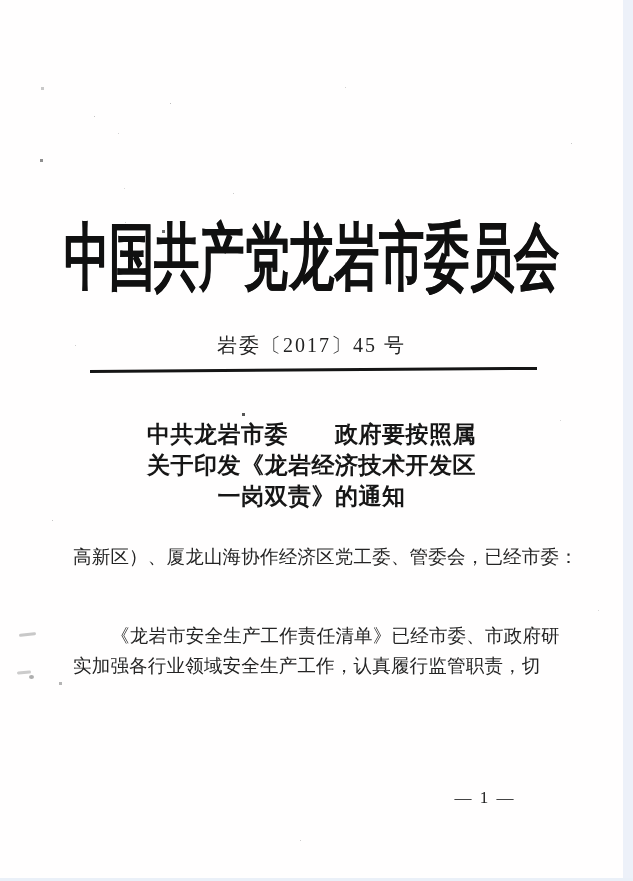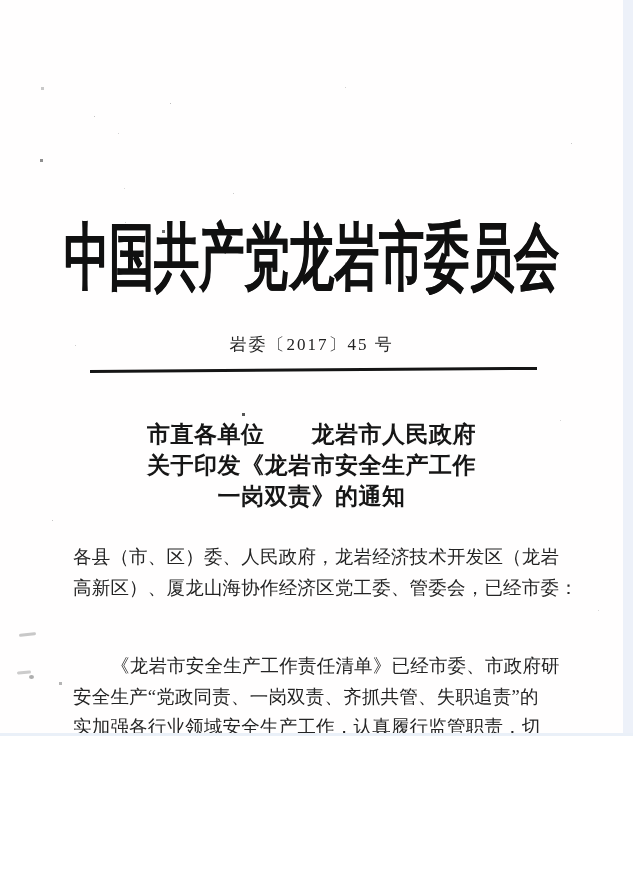--- a/index.html
+++ b/index.html
@@ -3,21 +3,21 @@
 <meta charset="utf-8">
 <style>
   html, body {
     margin: 0;
     padding: 0;
     background: #ffffff;
   }
   .page {
     position: relative;
     width: 633px;
-    height: 736px;
+    height: 881px;
     background: #fffefe;
     overflow: hidden;
     font-family: "Liberation Serif", "DejaVu Serif", serif;
     color: #1c1c1c;
   }
   
   .edge-right {
     position: absolute;
     right: 0; top: 0;
     width: 10px; height: 881px;
@@ -41,21 +41,21 @@
     color: #101010;
     transform: scaleY(1.62);
     transform-origin: center center;
     white-space: nowrap;
     text-shadow: 0.6px 0 0 #101010;
   }
   .doc-number {
     position: absolute;
     top: 334px; left: 0; right: 10px;
     text-align: center;
-    font-size: 17px;
+    font-size: 20px;
     line-height: 22px;
     letter-spacing: 2px;
     color: #222;
     white-space: nowrap;
   }
   .separator {
     position: absolute;
     top: 370px; left: 90px;
     width: 447px; height: 2.5px;
     background: #151515;
@@ -135,30 +135,28 @@
 
   <div class="noise"></div>
 
   <div class="header-org">中国共产党龙岩市委员会</div>
 
   <div class="doc-number">岩委〔2017〕45 号</div>
 
   <div class="separator"></div>
 
   <div class="title">
-    <div class="t-line">市直各单位　　龙岩市人民政府</div>
-    <div class="t-line">关于印发《龙岩市安全生产工作</div>
+    <div class="t-line">中共龙岩市委　　政府要按照属</div>
+    <div class="t-line">关于印发《龙岩经济技术开发区</div>
     <div class="t-line">一岗双责》的通知</div>
   </div>
 
   <div class="body-text">
-    <div class="b-line">各县（市、区）委、人民政府，龙岩经济技术开发区（龙岩</div>
     <div class="b-line">高新区）、厦龙山海协作经济区党工委、管委会，已经市委：</div>
     <div class="b-line indent">《龙岩市安全生产工作责任清单》已经市委、市政府研</div>
-    <div class="b-line">安全生产“党政同责、一岗双责、齐抓共管、失职追责”的</div>
     <div class="b-line">实加强各行业领域安全生产工作，认真履行监管职责，切</div>
   </div>
 
   <div class="page-number">— 1 —</div>
 
   <div class="smudge smudge-1"></div>
   <div class="smudge smudge-2"></div>
   <div class="smudge smudge-3"></div>
 
   <div class="edge-right"></div>

